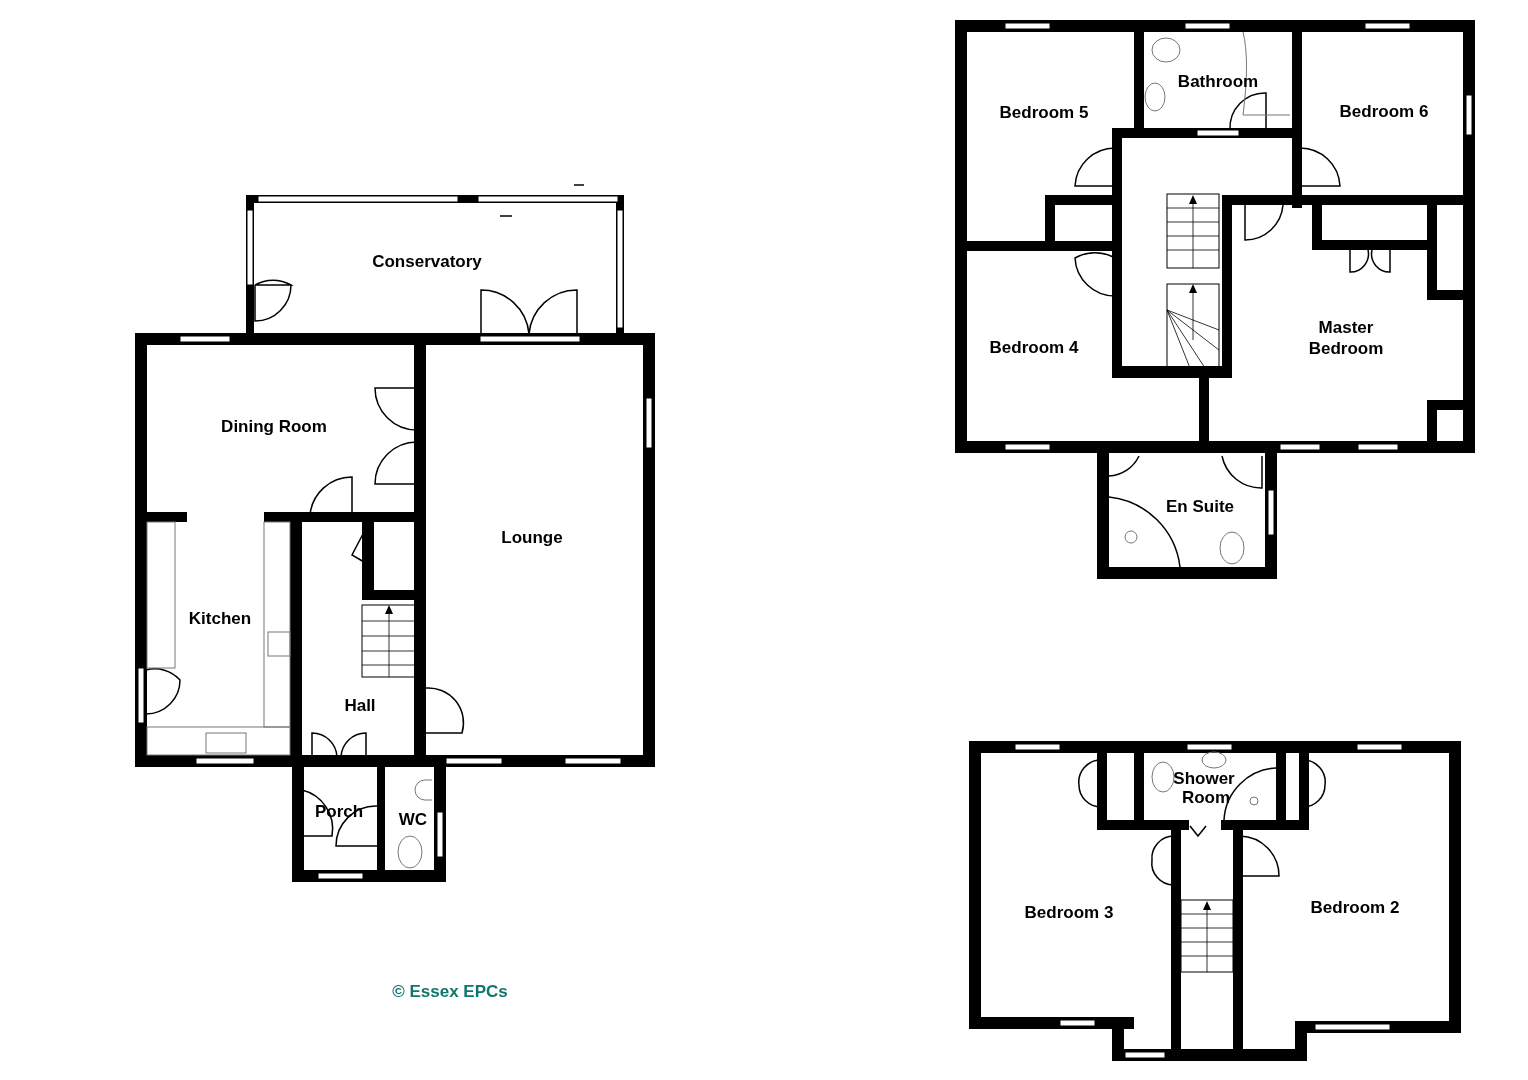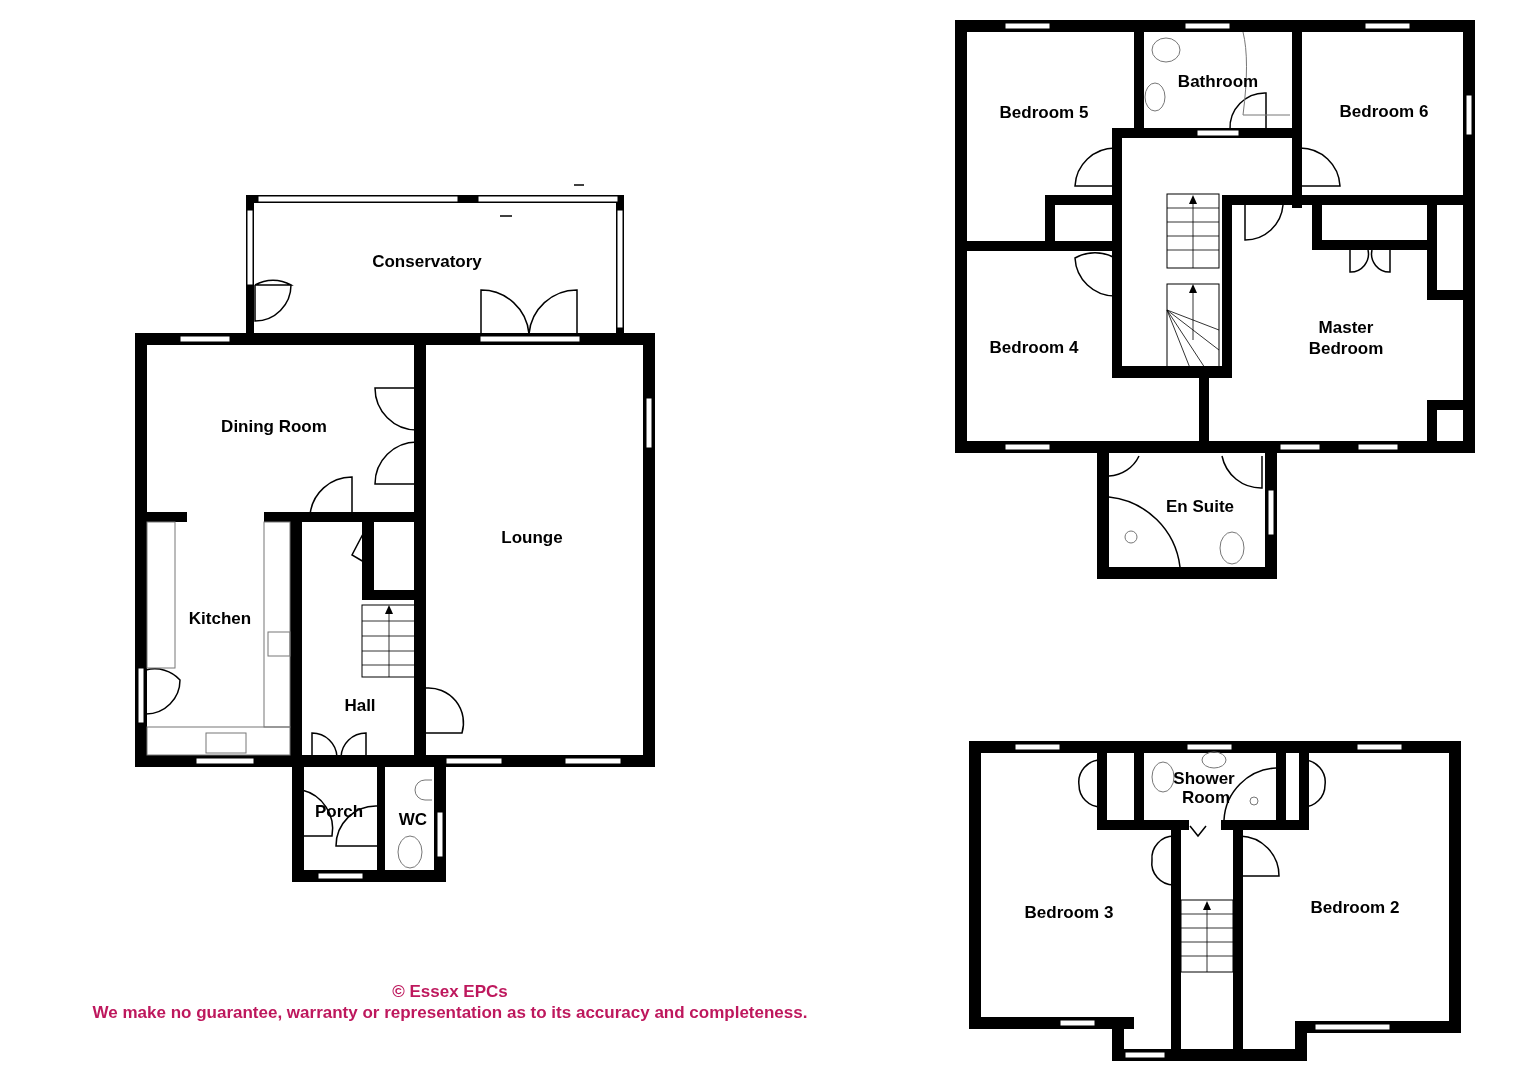--- a/index.html
+++ b/index.html
@@ -2,21 +2,21 @@
 <html><head>
 <meta charset="utf-8">
 <style>
   html, body { margin:0; padding:0; background:#ffffff; }
   body { width:1528px; height:1080px; position:relative; overflow:hidden; font-family:"Liberation Sans", sans-serif; }
   svg.plan { position:absolute; left:0; top:0; }
   .wall { fill:#000; }
   .room-label { font-family:"Liberation Sans", sans-serif; font-weight:bold; font-size:17px; fill:#000; text-anchor:middle; }
   .thin { fill:none; stroke:#000; stroke-width:1.5; }
   .fixture { fill:none; stroke:#777; stroke-width:1; }
-  .footer { position:absolute; left:40px; width:820px; text-align:center; font-weight:bold; font-size:17px; line-height:21px; color:#be185d; top:981px; }
+  .footer { position:absolute; left:40px; width:820px; text-align:center; font-weight:bold; font-size:17px; line-height:21px; color:#0f766e; top:981px; }
   .footer div { margin:0; }
 </style>
 </head>
 <body>
 
 <svg class="plan" width="1528" height="1080" viewBox="0 0 1528 1080" xmlns="http://www.w3.org/2000/svg">
 
   <g>
 
     <g>
@@ -244,14 +244,13 @@
 
     <text class="room-label" x="1204" y="784"><tspan>Shower</tspan></text>
     <text class="room-label" x="1206" y="803"><tspan>Room</tspan></text>
     <text class="room-label" x="1069" y="918"><tspan>Bedroom 3</tspan></text>
     <text class="room-label" x="1355" y="913"><tspan>Bedroom 2</tspan></text>
   </g>
 </svg>
 
 <div class="footer">
   <div>© Essex EPCs</div>
-  <div>We make no guarantee, warranty or representation as to its accuracy and completeness.</div>
 </div>
 
 </body></html>

